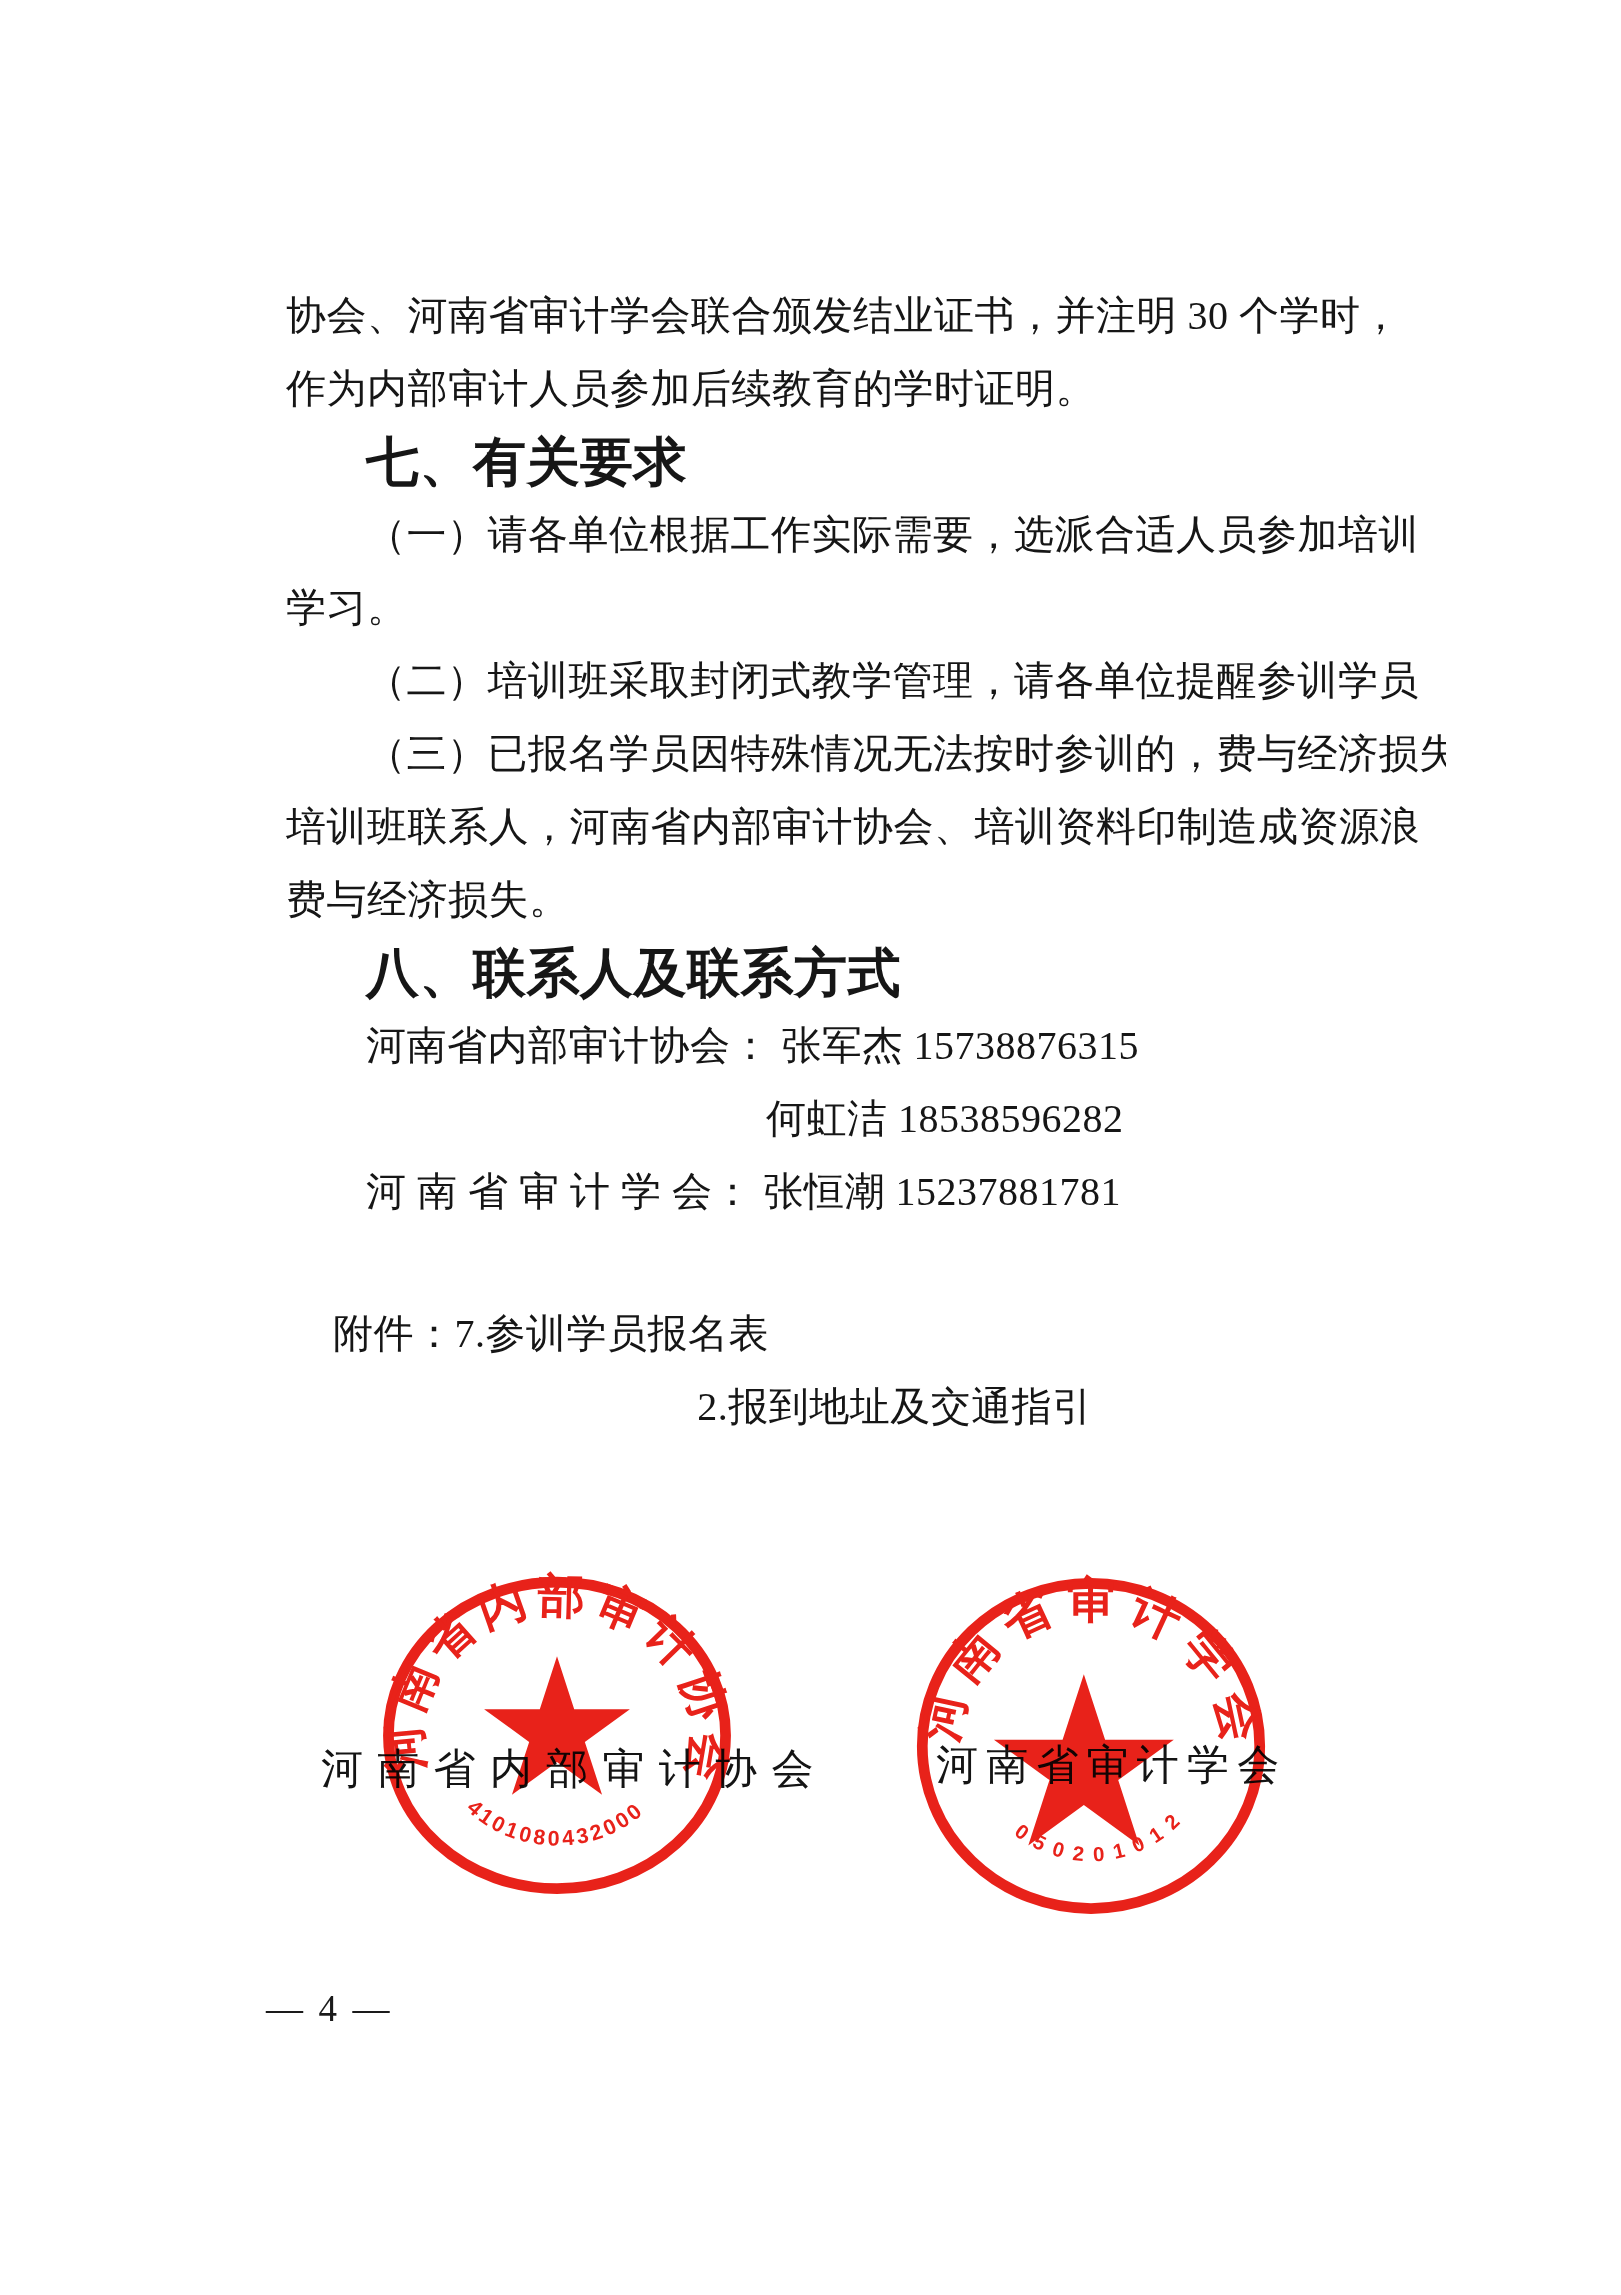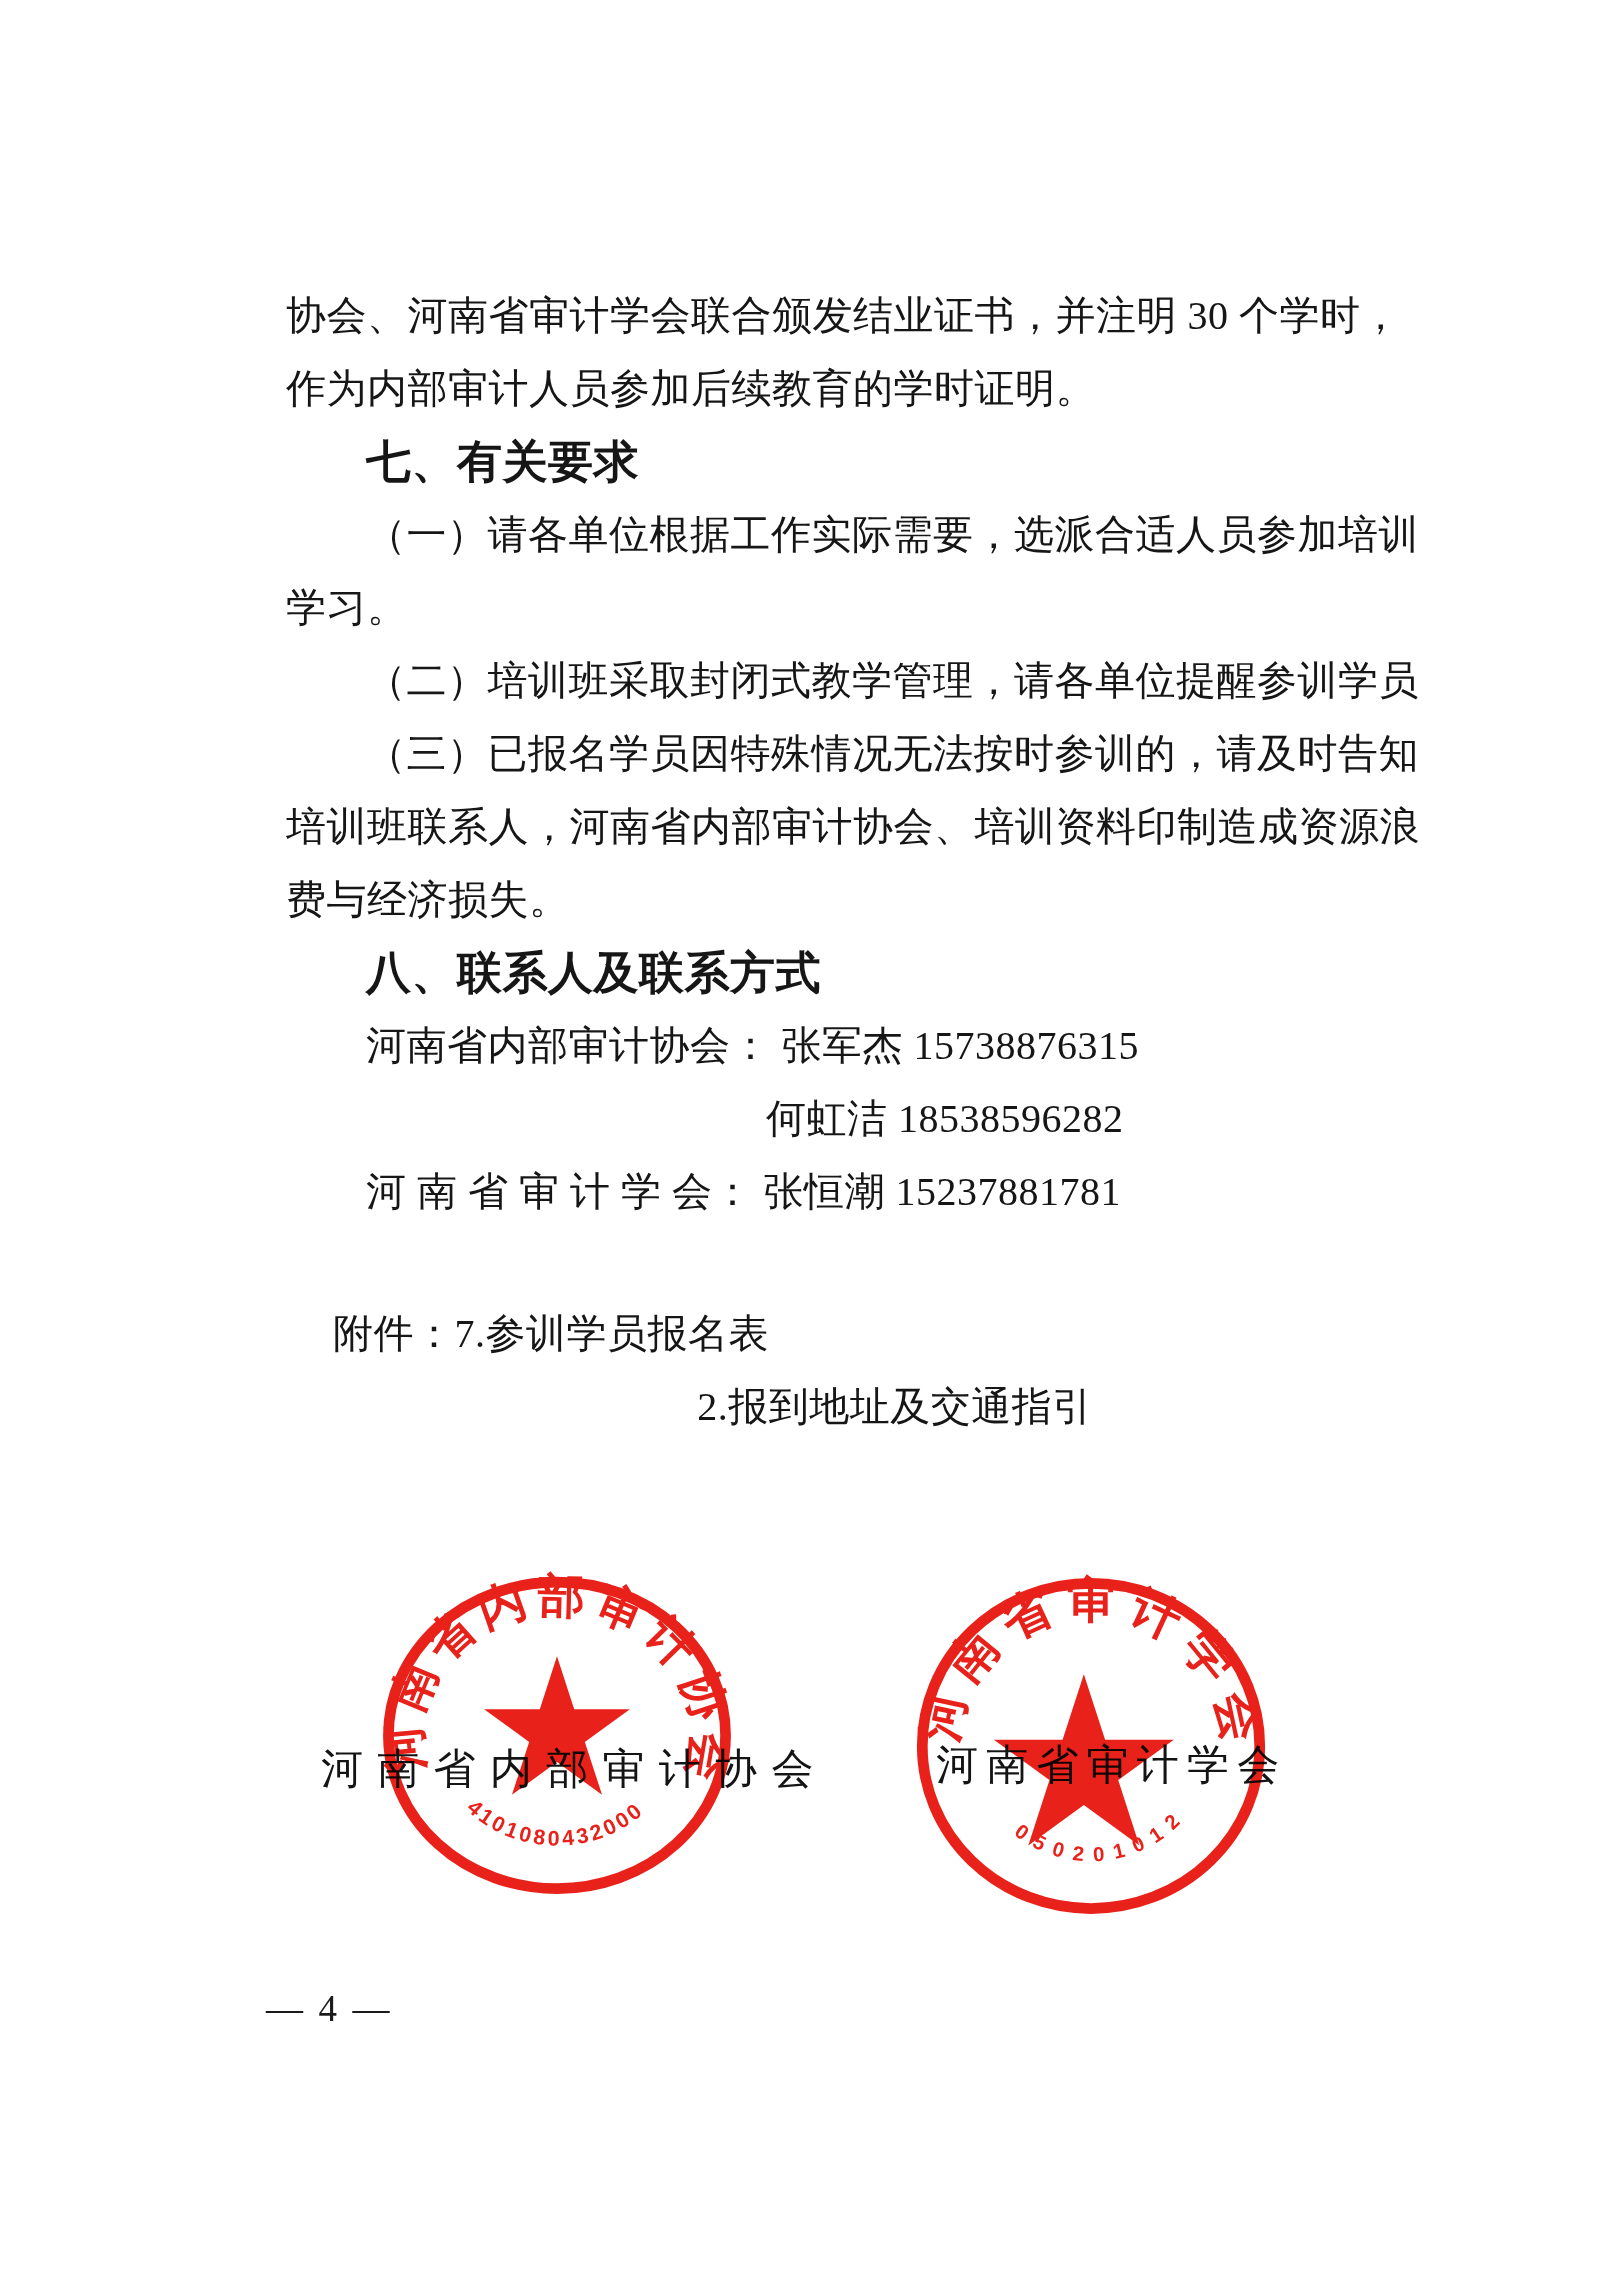--- a/index.html
+++ b/index.html
@@ -17,21 +17,21 @@
     left:286px;top:279px;width:1089px;
     font-size:40px;line-height:73px;
     white-space:nowrap;
     letter-spacing:0.5px;
   }
   .line{height:73px;}
   .ind2{padding-left:80px;}
   .hd{
     font-weight:700;
     font-family:"Liberation Sans","DejaVu Sans",sans-serif;
-    font-size:45px;
+    font-size:53px;
   }
   .contact2{padding-left:480px;}
   .att{margin-top:69px;padding-left:47px;}
   .att2{padding-left:129px;text-align:center;}
   
   .seal{
     position:absolute;
     mix-blend-mode:multiply;
   }
   .seal-left{left:368px;top:1564px;width:378px;height:353px;}
@@ -64,21 +64,21 @@
 
 <div class="page">
 
   <div class="text-flow">
     <div class="line">协会、河南省审计学会联合颁发结业证书，并注明 30 个学时，</div>
     <div class="line">作为内部审计人员参加后续教育的学时证明。</div>
     <div class="line ind2 hd">七、有关要求</div>
     <div class="line ind2">（一）请各单位根据工作实际需要，选派合适人员参加培训</div>
     <div class="line">学习。</div>
     <div class="line ind2">（二）培训班采取封闭式教学管理，请各单位提醒参训学员</div>
-    <div class="line ind2">（三）已报名学员因特殊情况无法按时参训的，请及时告知</div>
+    <div class="line ind2">（三）已报名学员因特殊情况无法按时参训的，费与经济损失</div>
     <div class="line">培训班联系人，河南省内部审计协会、培训资料印制造成资源浪</div>
     <div class="line">费与经济损失。</div>
     <div class="line ind2 hd">八、联系人及联系方式</div>
     <div class="line ind2">河南省内部审计协会： 张军杰 15738876315</div>
     <div class="line contact2">何虹洁 18538596282</div>
     <div class="line ind2">河 南 省 审 计 学 会： 张恒潮 15237881781</div>
     <div class="line att">附件：7.参训学员报名表</div>
     <div class="line att2">2.报到地址及交通指引</div>
   </div>
 

